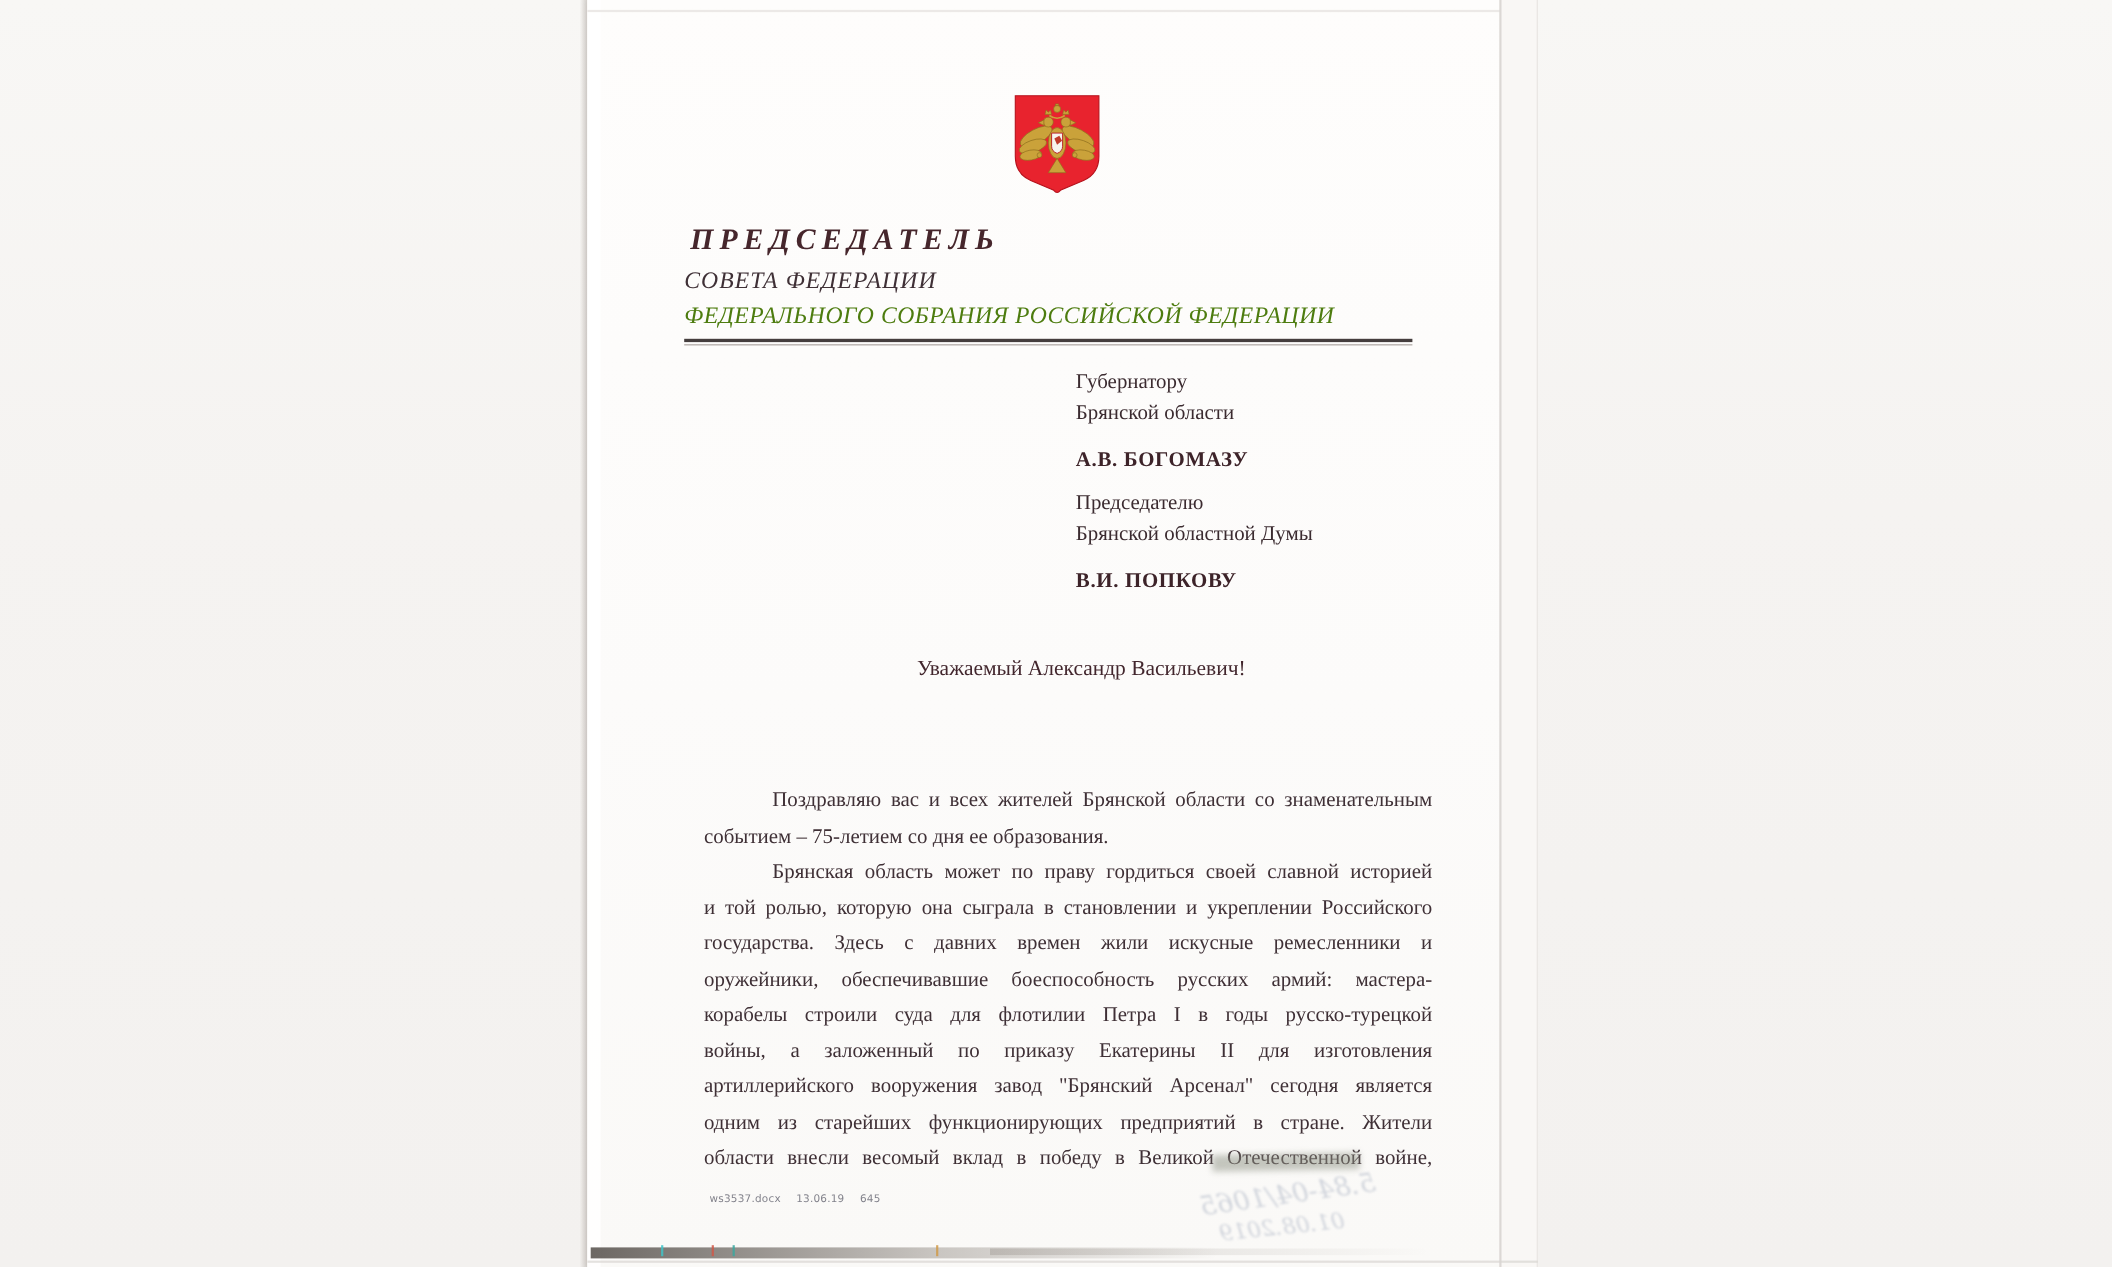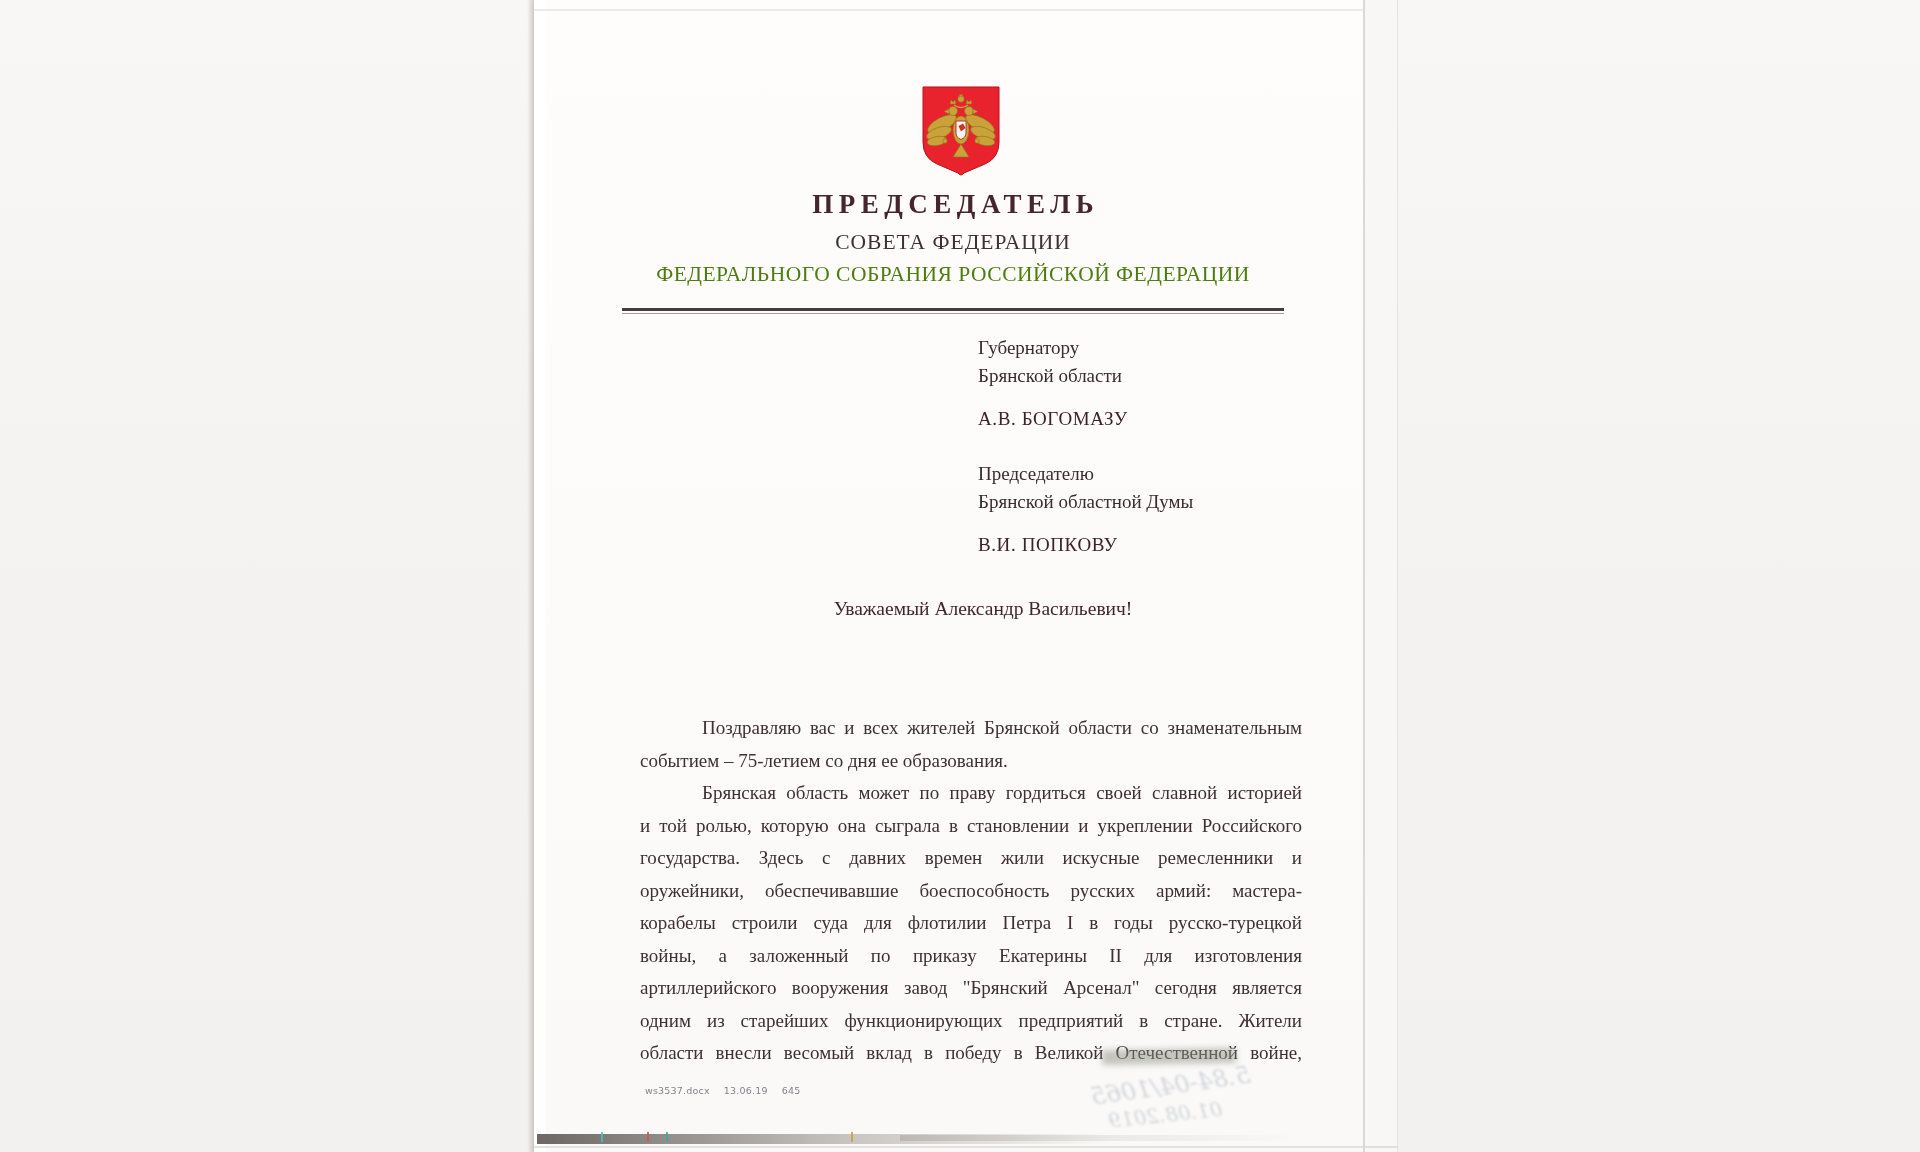--- a/index.html
+++ b/index.html
@@ -18,33 +18,33 @@
     background:linear-gradient(180deg,#fefdfc 0%,#fcfbfa 55%,#faf9f7 100%);
     box-shadow:0 0 6px rgba(120,110,100,.18);}
   .page-left-highlight{position:absolute;left:534px;top:0;width:12px;height:1152px;background:#ffffff;opacity:.85;}
   .page-top-line{position:absolute;left:534px;top:9px;width:864px;height:2px;background:#e7e4e1;opacity:.8;}
   .scan-right-strip{position:absolute;left:1364px;top:0;width:34px;height:1152px;background:#f9f7f5;}
   .scan-right-line1{position:absolute;left:1363px;top:0;width:2px;height:1152px;background:#dcd8d5;}
   .scan-right-line2{position:absolute;left:1397px;top:0;width:1px;height:1152px;background:#e6e3e0;}
 
   
   .emblem{position:absolute;left:918px;top:84px;width:86px;height:94px;}
-  .head-block{position:absolute;left:622px;top:188px;width:662px;text-align:center;color:#46262c;}
+  .head-block{position:absolute;left:622px;top:201px;width:662px;text-align:left;color:#46262c;font-style:italic;}
   .head-title{font-size:27px;font-weight:bold;letter-spacing:5.5px;padding-left:5.5px;line-height:32px;}
   .head-sub1{font-size:21.5px;letter-spacing:1px;line-height:30px;margin-top:7px;color:#3f3036;}
   .head-sub2{font-size:21.5px;letter-spacing:.5px;line-height:30px;margin-top:2px;color:#4d7c0f;}
   .head-rule{position:absolute;left:622px;top:308px;width:662px;height:7px;}
   .head-rule .thick{height:3px;background:#453e3e;}
   .head-rule .thin{height:1px;background:#a59e9b;margin-top:2px;}
 
   
   .recipients{position:absolute;left:978px;top:334px;width:330px;color:#3b2b30;font-size:19px;}
-  .recipient + .recipient{margin-top:27px;}
+  .recipient + .recipient{margin-top:11px;}
   .addr-line{height:28px;line-height:28px;}
-  .addr-name{height:28px;line-height:28px;margin-top:15px;font-weight:normal;letter-spacing:.6px;color:#3d2329;}
+  .addr-name{height:28px;line-height:28px;margin-top:15px;font-weight:bold;letter-spacing:.6px;color:#3d2329;}
 
   
   .salutation{position:absolute;left:652px;top:592px;width:662px;text-align:center;
     font-weight:normal;font-size:19.5px;color:#42262d;}
   .salutation div{height:33px;line-height:33px;}
 
   
   .letter-body{position:absolute;left:640px;top:712px;width:662px;font-size:19px;color:#3f3036;}
   .bline{height:32.5px;line-height:32.5px;text-align:justify;text-align-last:justify;white-space:normal;}
   .bline.first{text-indent:62px;}

